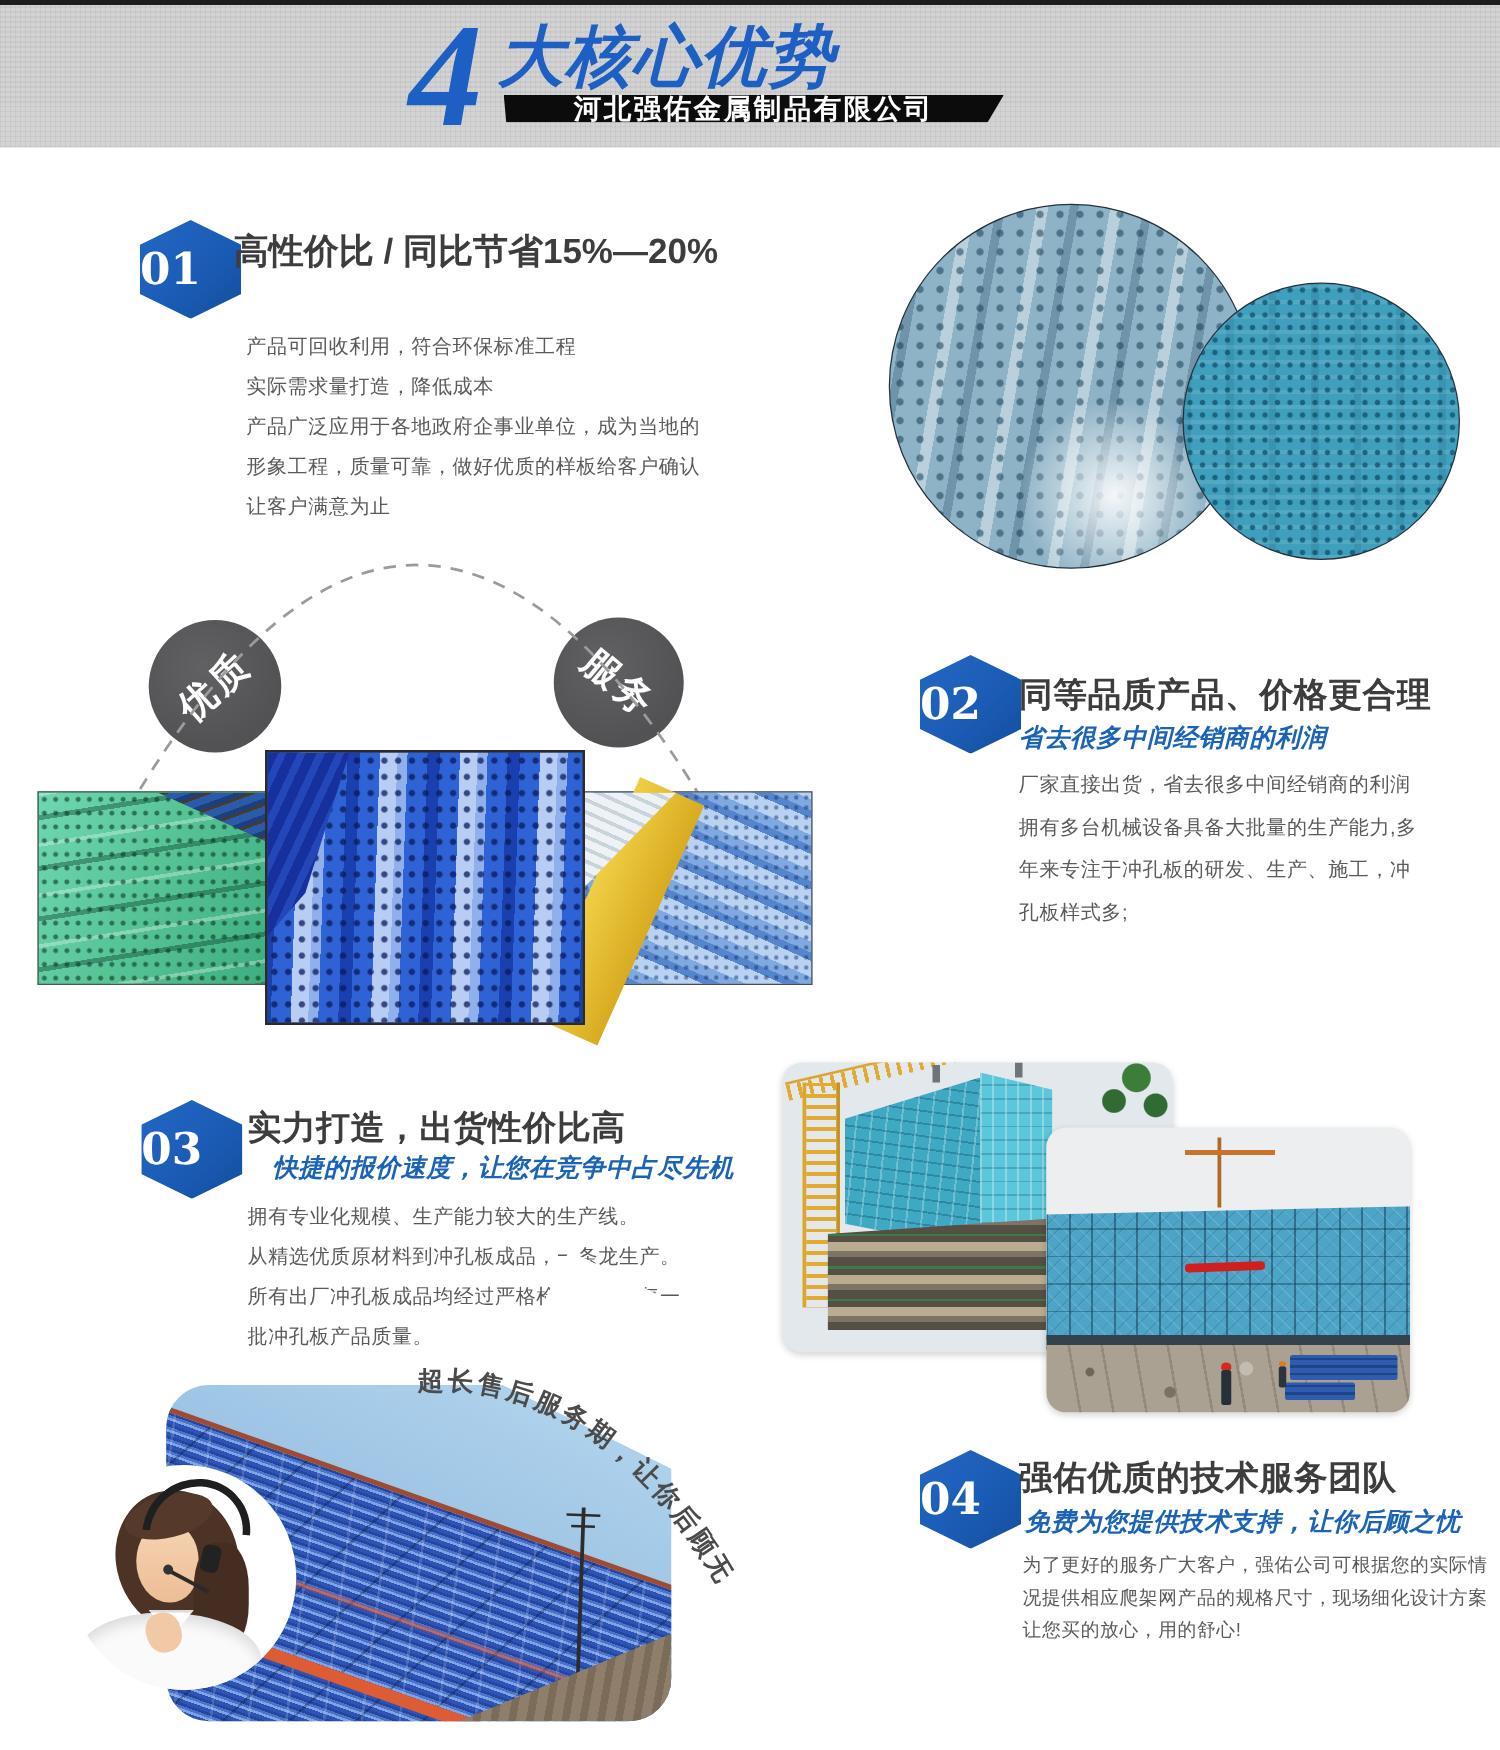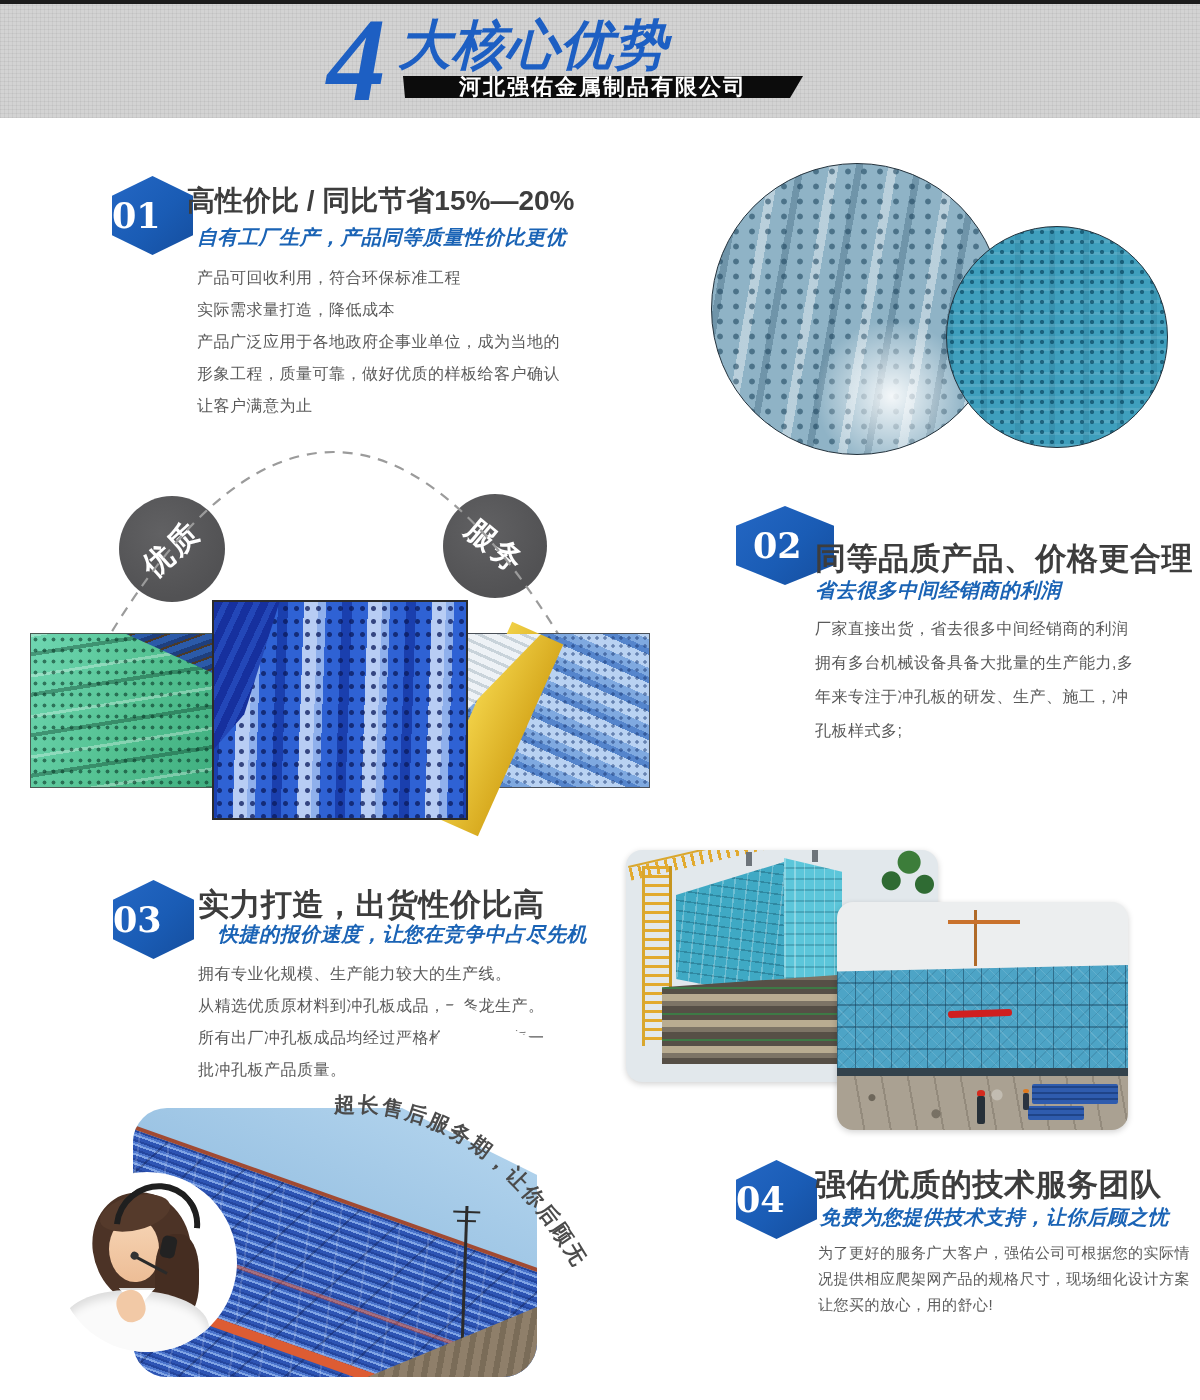--- a/index.html
+++ b/index.html
@@ -24,21 +24,21 @@
     display:flex;align-items:center;justify-content:center;}
   .company-banner span{color:#fff;font-size:22px;font-weight:bold;letter-spacing:2px;}
 
   
   .hex{width:81px;height:79px;background:linear-gradient(135deg,#2467c4 0%,#1a5cb5 55%,#154e9e 100%);
     clip-path:polygon(50% 0%,100% 25%,100% 75%,50% 100%,0% 75%,0% 25%);
     display:flex;align-items:center;justify-content:flex-start;}
   .hex span{color:#fff;font-size:35px;font-weight:bold;font-family:"DejaVu Serif",serif;}
 
   
-  .sec-title{font-size:31px;font-weight:bold;color:#3d3d3d;letter-spacing:.5px;
+  .sec-title{font-size:27px;font-weight:bold;color:#3d3d3d;letter-spacing:.5px;
     font-family:Liberation Serif, serif;white-space:nowrap;}
   .sec-title.sans{font-family:"Liberation Sans",sans-serif;font-size:28px;letter-spacing:0;}
   .sec-sub{font-size:20px;font-weight:bold;font-style:italic;color:#1a63b5;letter-spacing:.5px;
     font-family:"Liberation Serif",serif;white-space:nowrap;}
   .sec-body{font-size:16px;color:#5a5a5a;line-height:32px;white-space:pre-line;letter-spacing:.5px;}
 
   
   .circ-photo{border-radius:50%;border:1px solid #24323c;}
   .circ-big{left:711px;top:163px;width:290px;height:290px;
     background-color:#8fb3c6;
@@ -228,42 +228,41 @@
   </div>
 
   <svg class="abs dash-svg" viewBox="0 0 1200 1400">
     <path d="M 85 678 Q 333 225 585 680" fill="none" stroke="#9b9b9b" stroke-width="2.2" stroke-dasharray="10 8"></path>
   </svg>
 
   <div class="abs hex" style="left:112px;top:176px;">
     <span>01</span>
   </div>
   <div class="abs sec-title sans" style="left:187px;top:182px;">高性价比 / 同比节省15%—20%</div>
-  <div class="abs sec-sub" style="left:197px;top:224px;">自有工厂生产，产品同等质量性价比更优</div>
   <div class="abs sec-body" style="left:197px;top:262px;width:385px;">产品可回收利用，符合环保标准工程
 实际需求量打造，降低成本
 产品广泛应用于各地政府企事业单位，成为当地的
 形象工程，质量可靠，做好优质的样板给客户确认
 让客户满意为止</div>
 
   <div class="abs circ-photo circ-big"></div>
   <div class="abs circ-photo circ-small"></div>
 
   <div class="abs qcircle qc-left">
     <span>优质</span>
   </div>
   <div class="abs qcircle qc-right">
     <span>服务</span>
   </div>
 
   <div class="photo photo-green"></div>
   <div class="photo photo-center"></div>
   <div class="photo photo-right"></div>
 
-  <div class="abs hex" style="left:736px;top:506px;padding-left:17px;">
+  <div class="abs hex" style="left:736px;top:524px;">
     <span>02</span>
   </div>
   <div class="abs sec-title" style="left:815px;top:538px;">同等品质产品、价格更合理</div>
   <div class="abs sec-sub" style="left:815px;top:577px;">省去很多中间经销商的利润</div>
   <div class="abs sec-body" style="left:815px;top:612px;width:390px;line-height:34px;">厂家直接出货，省去很多中间经销商的利润
 拥有多台机械设备具备大批量的生产能力,多
 年来专注于冲孔板的研发、生产、施工，冲
 孔板样式多;</div>
 
   <div class="abs hex" style="left:113px;top:880px;">

